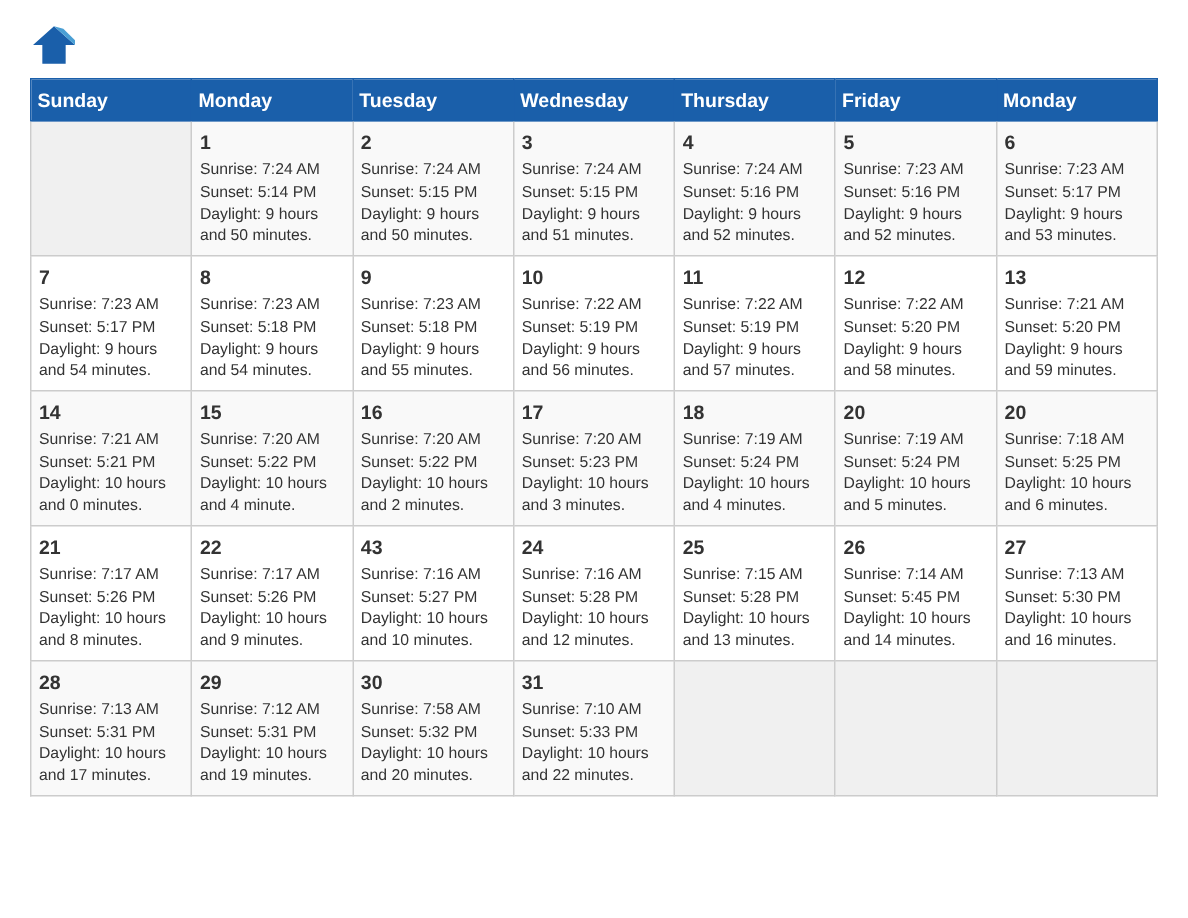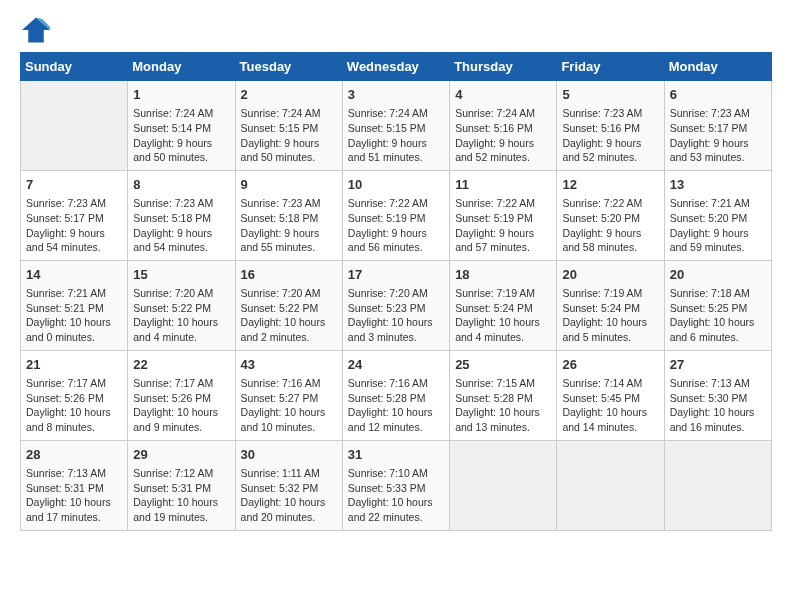--- a/index.html
+++ b/index.html
@@ -335,21 +335,21 @@
         </td>
         <td>
           <span class="day-num">29</span>
           <div class="cell-text">Sunrise: 7:12 AM</div>
           <div class="cell-text">Sunset: 5:31 PM</div>
           <div class="cell-text">Daylight: 10 hours</div>
           <div class="cell-text">and 19 minutes.</div>
         </td>
         <td>
           <span class="day-num">30</span>
-          <div class="cell-text">Sunrise: 1:11 AM</div>
+          <div class="cell-text">Sunrise: 7:58 AM</div>
           <div class="cell-text">Sunset: 5:32 PM</div>
           <div class="cell-text">Daylight: 10 hours</div>
           <div class="cell-text">and 20 minutes.</div>
         </td>
         <td>
           <span class="day-num">31</span>
           <div class="cell-text">Sunrise: 7:10 AM</div>
           <div class="cell-text">Sunset: 5:33 PM</div>
           <div class="cell-text">Daylight: 10 hours</div>
           <div class="cell-text">and 22 minutes.</div>

